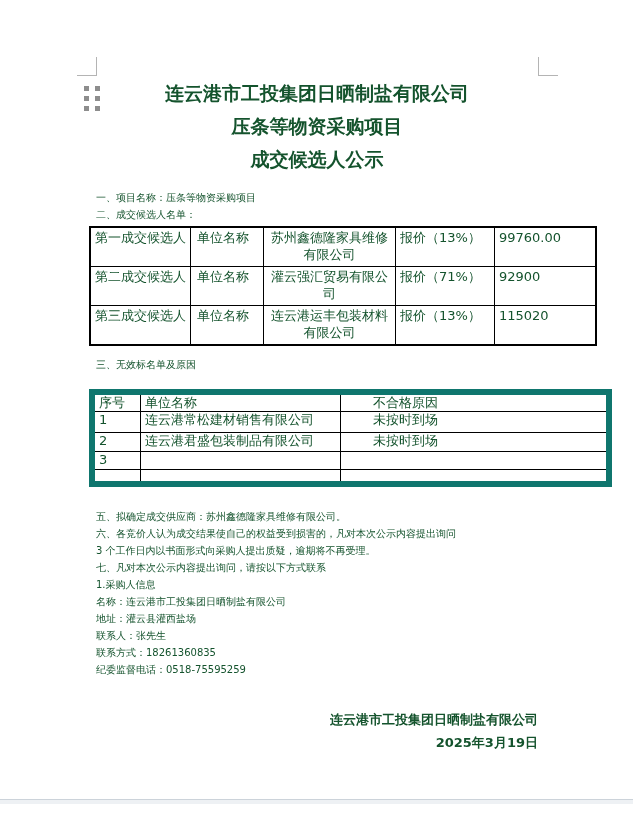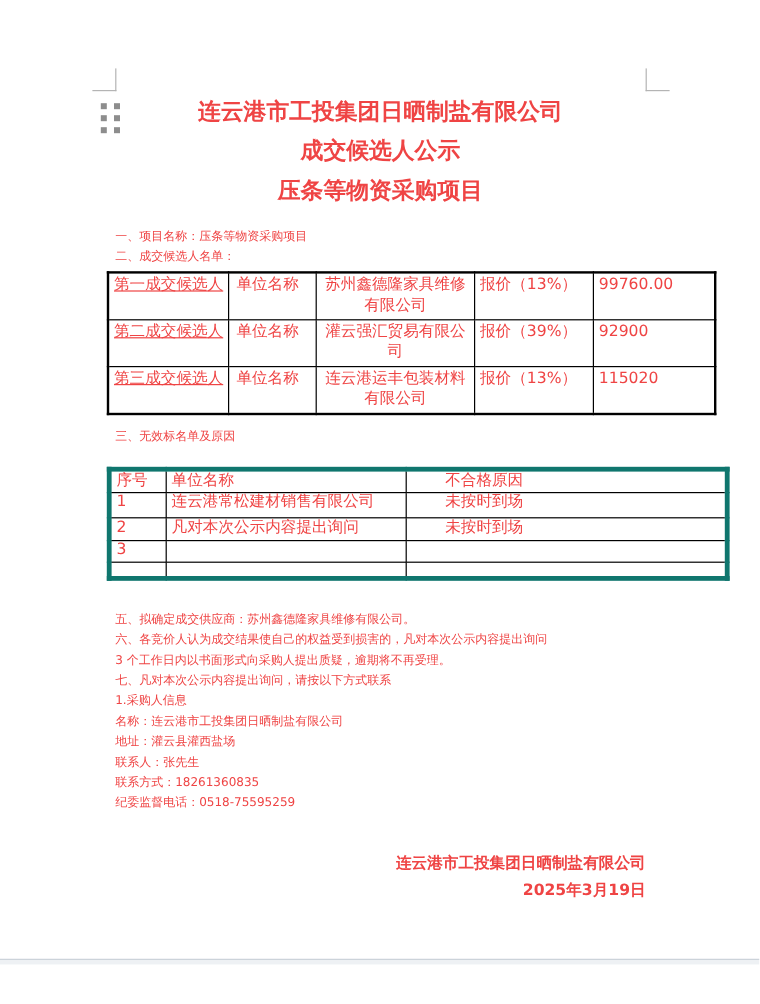--- a/index.html
+++ b/index.html
@@ -1,18 +1,18 @@
 <!DOCTYPE html>
 <html><head>
 <meta charset="utf-8">
 <style>
   html,body { margin:0; padding:0; background:#ffffff; }
   .page {
     position:relative; width:633px; height:804px; overflow:hidden;
-    background:#ffffff; color:#ef4444;
+    background:#ffffff; color:#14532d;
     font-family:"DejaVu Sans","Liberation Sans",sans-serif;
   }
   
   .crop { position:absolute; width:19px; height:18px; }
   .crop-tl { left:77px; top:57px;  border-right:1px solid #b4b4b4; border-bottom:1px solid #b4b4b4; }
   .crop-tr { left:538px; top:57px; border-left:1px solid #b4b4b4;  border-bottom:1px solid #b4b4b4; }
   .crop-bl { left:77px; top:818px; height:16px; border-right:1px solid #b4b4b4; border-top:1px solid #b4b4b4; }
   .crop-br { left:538px; top:818px; height:16px; border-left:1px solid #b4b4b4; border-top:1px solid #b4b4b4; }
   
   .dots { position:absolute; left:84px; top:86px; display:grid;
@@ -26,27 +26,27 @@
   .line { font-size:10px; line-height:17px; white-space:nowrap; }
   .abs  { position:absolute; }
   .blk189 { left:96px; top:189px; }
   .blk356 { left:96px; top:356px; }
   .blk508 { left:96px; top:508px; }
   
   table { border-collapse:collapse; table-layout:fixed; position:absolute; }
   td { border:1px solid #000; font-size:13px; vertical-align:top; overflow:hidden; }
   .t1 { left:89px; top:226px; width:456px; border:2px solid #000; }
   .t1 td { line-height:17px; padding:1px 4px; height:36px; }
-  .t1 .c-rank { width:91px;text-decoration:underline; }
+  .t1 .c-rank { width:91px; }
   .t1 .c-fld  { width:60px; padding:1px 6px; }
   .t1 .c-com  { width:123px;text-align:center; }
   .t1 .c-quo  { width:90px; white-space:nowrap; }
   .t1 .c-amt  { width:92px; white-space:nowrap; }
   .jc { text-align:justify; }
-  .t2 { left:89px; top:389px; width:457px; border:4px solid #0f766e; }
+  .t2 { left:89px; top:389px; width:457px; border:6px solid #0f766e; }
   .t2 td { line-height:16px; padding:0 4px; white-space:nowrap; }
   .t2 .c-no   { width:37px; }
   .t2 .c-name { width:191px; }
   .t2 .c-rea  { width:229px;padding-left:32px; }
   
   .footer { position:absolute; left:96px; top:708px; width:442px; text-align:right;
             font-weight:bold; font-size:13px; line-height:23px; }
   .footer div { white-space:nowrap; }
   
   .bottom-strip { position:absolute; left:0; bottom:0; width:633px; height:4px;
@@ -66,43 +66,43 @@
     <i></i>
       <i></i>
       <i></i>
       <i></i>
       <i></i>
       <i></i>
   </div>
 
   <div class="titles">
     <div>连云港市工投集团日晒制盐有限公司</div>
+    <div>压条等物资采购项目</div>
     <div>成交候选人公示</div>
-    <div>压条等物资采购项目</div>
   </div>
 
   <div class="abs blk189">
     <div class="line">一、项目名称：压条等物资采购项目</div>
     <div class="line">二、成交候选人名单：</div>
   </div>
 
   <table class="t1">
     <tbody>
         <tr>
       <td class="c-rank jc">第一成交候选人</td>
       <td class="c-fld jc">单位名称</td>
       <td class="c-com">苏州鑫德隆家具维修有限公司</td>
       <td class="c-quo">报价（13%）</td>
       <td class="c-amt">99760.00</td>
     </tr>
     <tr>
       <td class="c-rank jc">第二成交候选人</td>
       <td class="c-fld jc">单位名称</td>
       <td class="c-com">灌云强汇贸易有限公司</td>
-      <td class="c-quo">报价（39%）</td>
+      <td class="c-quo">报价（71%）</td>
       <td class="c-amt">92900</td>
     </tr>
     <tr>
       <td class="c-rank jc">第三成交候选人</td>
       <td class="c-fld jc">单位名称</td>
       <td class="c-com">连云港运丰包装材料有限公司</td>
       <td class="c-quo">报价（13%）</td>
       <td class="c-amt">115020</td>
     </tr>
   </tbody>
@@ -119,21 +119,21 @@
       <td class="c-name">单位名称</td>
       <td class="c-rea">不合格原因</td>
     </tr>
     <tr style="height:21px">
       <td class="c-no">1</td>
       <td class="c-name">连云港常松建材销售有限公司</td>
       <td class="c-rea">未按时到场</td>
     </tr>
     <tr style="height:19px">
       <td class="c-no">2</td>
-      <td class="c-name">凡对本次公示内容提出询问</td>
+      <td class="c-name">连云港君盛包装制品有限公司</td>
       <td class="c-rea">未按时到场</td>
     </tr>
     <tr style="height:18px">
       <td class="c-no">3</td>
       <td class="c-name"></td>
       <td class="c-rea"></td>
     </tr>
     <tr style="height:14px">
       <td class="c-no"></td>
       <td class="c-name"></td>

